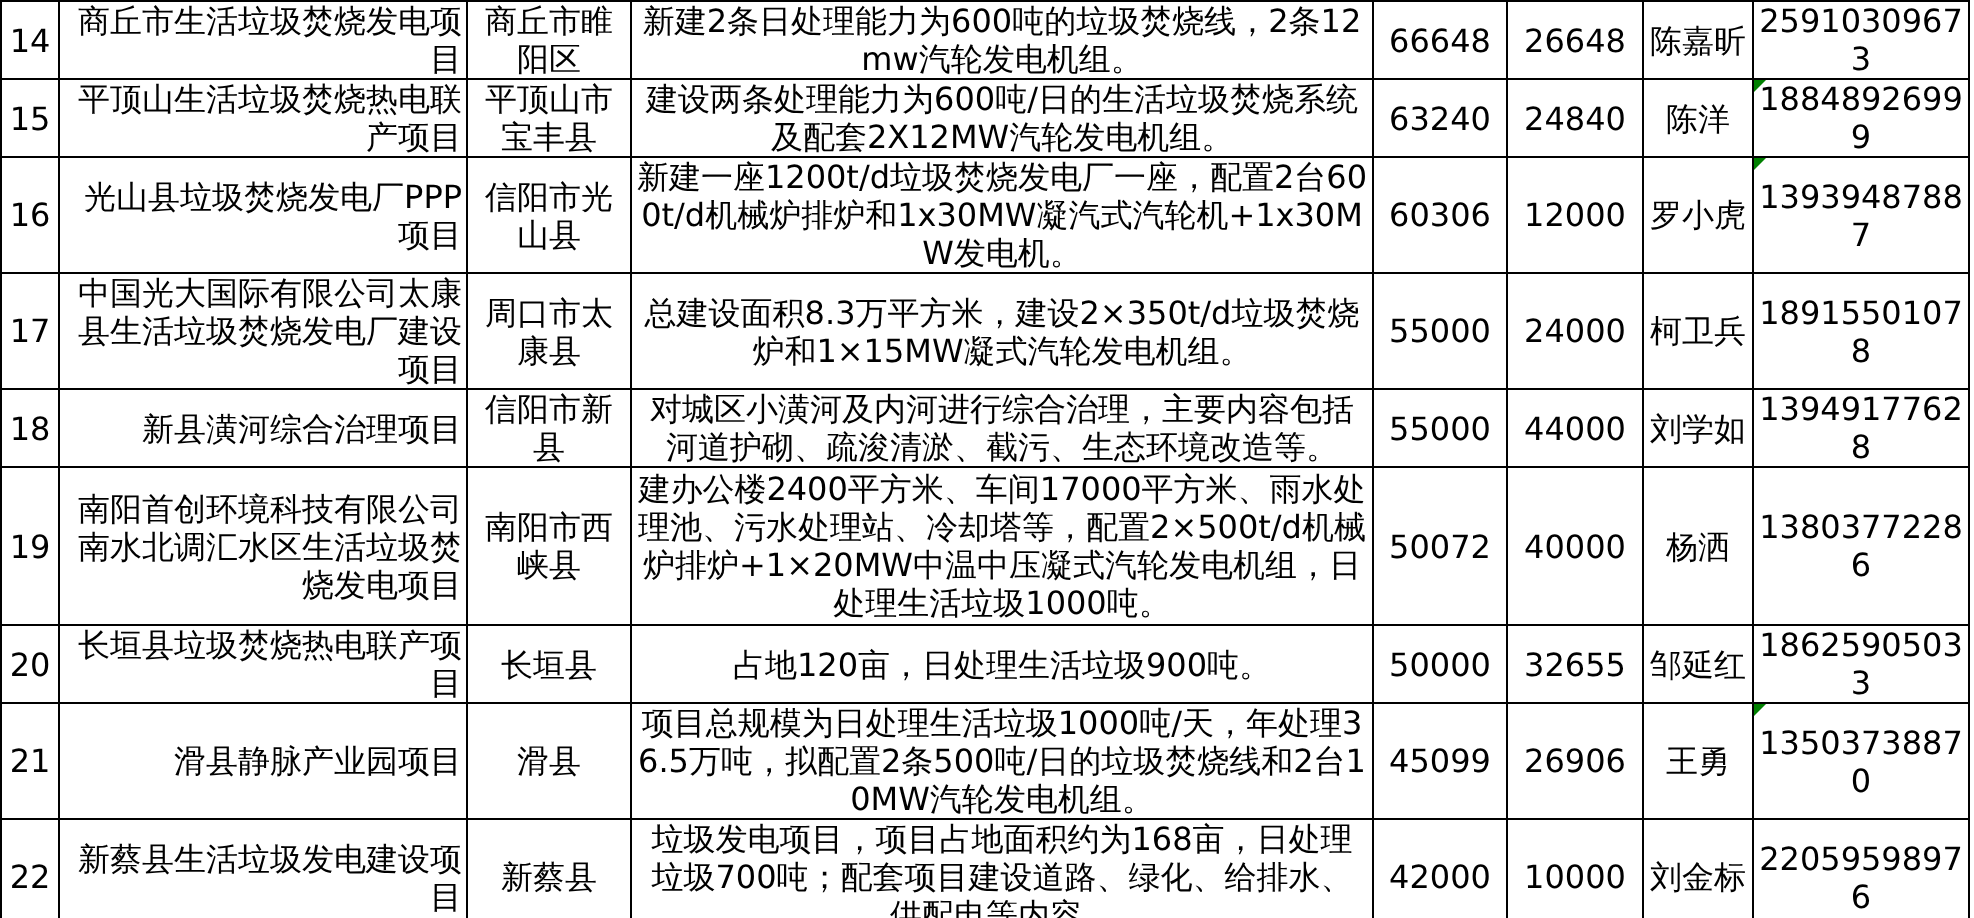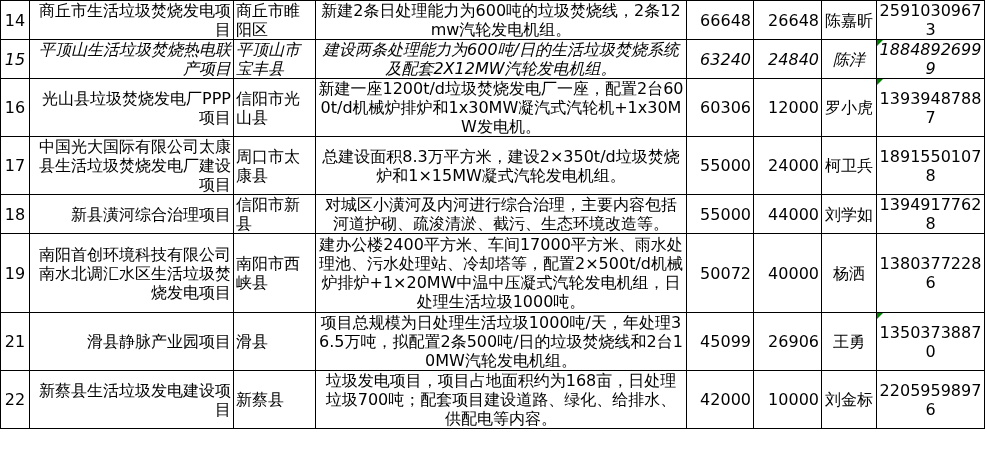--- a/index.html
+++ b/index.html
@@ -23,23 +23,23 @@
     color: #000000;
     font-size: 16px;
     line-height: 19px;
     vertical-align: middle;
     padding: 0 2px;
     overflow: hidden;
     word-break: break-all;
   }
   td.col-num      { text-align: center; padding: 0; }
   td.col-name     { text-align: right;   padding: 0 1px; }
-  td.col-loc      { text-align: left; padding: 0 1px; }
+  td.col-loc      { text-align: center; padding: 0 1px; }
   td.col-desc     { text-align: center;   padding: 0 3px; }
-  td.col-v        { text-align: right; font-size: 15px; padding: 0 1px; }
+  td.col-v        { text-align: center; font-size: 15px; padding: 0 1px; }
   td.col-contact  { text-align: center; padding: 0 1px; }
   td.col-phone    { text-align: center; font-size: 15px; position: relative; padding: 0 1px; }
   .flag-triangle {
     position: absolute;
     top: 0;
     left: 0;
     width: 0;
     height: 0;
     border-top: 6px solid #008000;
     border-right: 6px solid transparent;
@@ -64,21 +64,21 @@
       <tr style="height: 39px;">
         <td class="col-num"><span>14</span></td>
         <td class="col-name"><span>商丘市生活垃圾焚烧发电项目</span></td>
         <td class="col-loc"><span>商丘市睢阳区</span></td>
         <td class="col-desc"><span>新建2条日处理能力为600吨的垃圾焚烧线，2条12mw汽轮发电机组。</span></td>
         <td class="col-v"><span>66648</span></td>
         <td class="col-v"><span>26648</span></td>
         <td class="col-contact"><span>陈嘉昕</span></td>
         <td class="col-phone"><span>25910309673</span></td>
       </tr>
-      <tr style="height: 39px; font-style: italic;">
+      <tr style="height: 39px;">
         <td class="col-num"><span>15</span></td>
         <td class="col-name"><span>平顶山生活垃圾焚烧热电联产项目</span></td>
         <td class="col-loc"><span>平顶山市宝丰县</span></td>
         <td class="col-desc"><span>建设两条处理能力为600吨/日的生活垃圾焚烧系统及配套2X12MW汽轮发电机组。</span></td>
         <td class="col-v"><span>63240</span></td>
         <td class="col-v"><span>24840</span></td>
         <td class="col-contact"><span>陈洋</span></td>
         <td class="col-phone"><span>18848926999</span><i class="flag-triangle" style="border-top-color: rgb(0, 128, 0);"></i></td>
       </tr>
       <tr style="height: 58px;">
@@ -114,20 +114,30 @@
       <tr style="height: 79px;">
         <td class="col-num"><span>19</span></td>
         <td class="col-name"><span>南阳首创环境科技有限公司南水北调汇水区生活垃圾焚烧发电项目</span></td>
         <td class="col-loc"><span>南阳市西峡县</span></td>
         <td class="col-desc"><span>建办公楼2400平方米、车间17000平方米、雨水处理池、污水处理站、冷却塔等，配置2×500t/d机械炉排炉+1×20MW中温中压凝式汽轮发电机组，日处理生活垃圾1000吨。</span></td>
         <td class="col-v"><span>50072</span></td>
         <td class="col-v"><span>40000</span></td>
         <td class="col-contact"><span>杨洒</span></td>
         <td class="col-phone"><span>13803772286</span></td>
       </tr>
+      <tr style="height: 36px;">
+        <td class="col-num"><span>20</span></td>
+        <td class="col-name"><span>长垣县垃圾焚烧热电联产项目</span></td>
+        <td class="col-loc"><span>长垣县</span></td>
+        <td class="col-desc"><span>占地120亩，日处理生活垃圾900吨。</span></td>
+        <td class="col-v"><span>50000</span></td>
+        <td class="col-v"><span>32655</span></td>
+        <td class="col-contact"><span>邹延红</span></td>
+        <td class="col-phone"><span>18625905033</span></td>
+      </tr>
       <tr style="height: 57px;">
         <td class="col-num"><span>21</span></td>
         <td class="col-name"><span>滑县静脉产业园项目</span></td>
         <td class="col-loc"><span>滑县</span></td>
         <td class="col-desc"><span>项目总规模为日处理生活垃圾1000吨/天，年处理36.5万吨，拟配置2条500吨/日的垃圾焚烧线和2台10MW汽轮发电机组。</span></td>
         <td class="col-v"><span>45099</span></td>
         <td class="col-v"><span>26906</span></td>
         <td class="col-contact"><span>王勇</span></td>
         <td class="col-phone"><span>13503738870</span><i class="flag-triangle" style="border-top-color: rgb(0, 128, 0);"></i></td>
       </tr>

